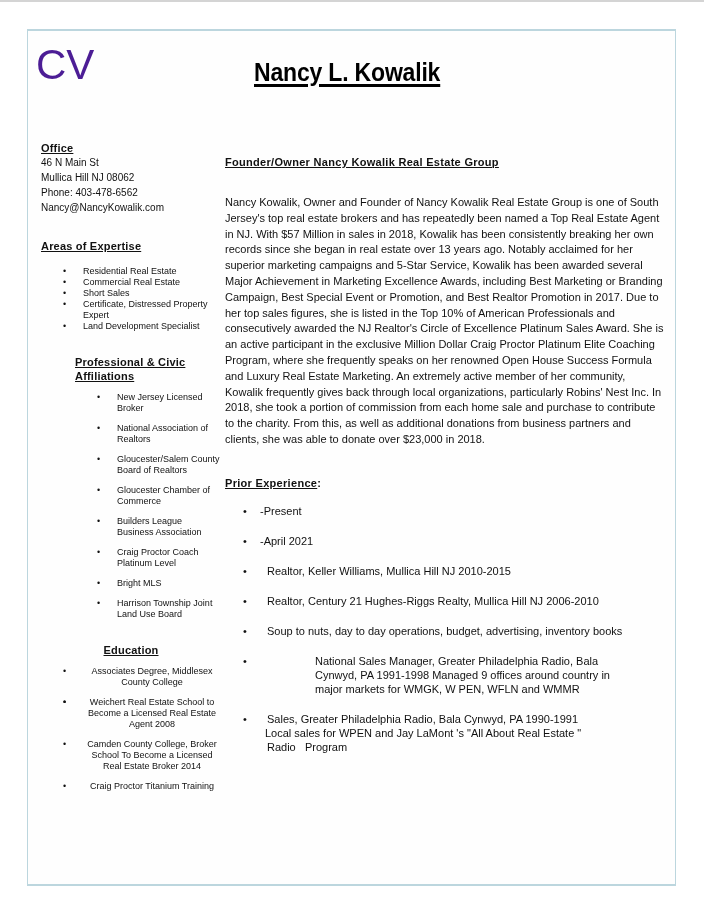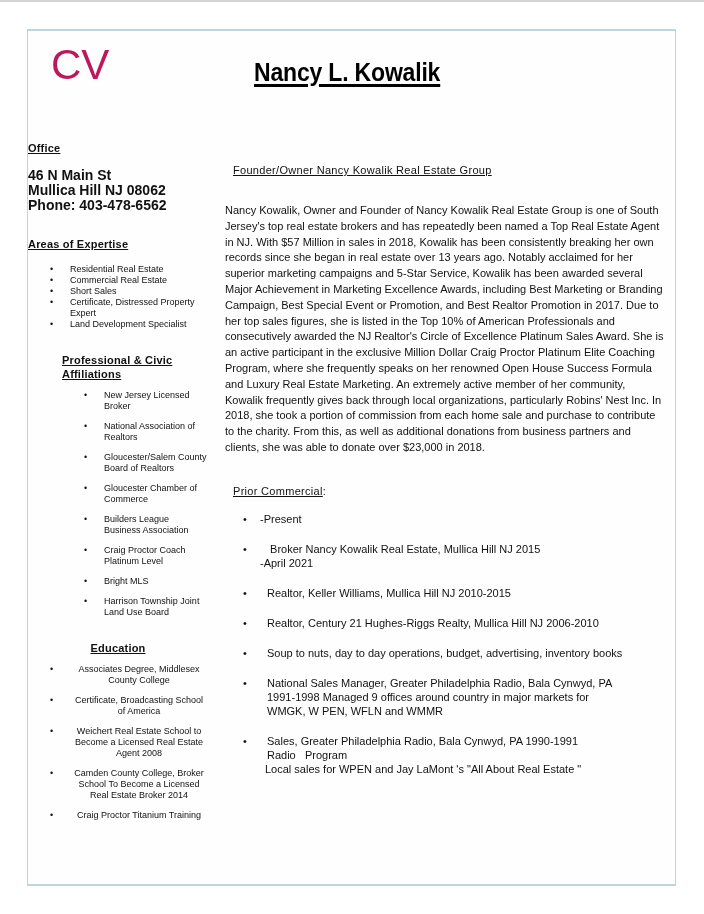--- a/index.html
+++ b/index.html
@@ -6,38 +6,38 @@
     body {
       width: 704px; height: 914px; background: #ffffff; position: relative; overflow: hidden;
       font-family: "Liberation Sans", sans-serif; color: #111;
     }
     .topline { position: absolute; left: 0; top: 0; width: 704px; height: 2px; background: #d4d4d4; }
     .page {
       position: absolute; left: 27px; top: 29px; width: 649px; height: 857px;
       border: 1px solid #bcd6de; border-top-width: 2px; border-bottom-width: 2px;
       background: #fefefe; box-sizing: border-box;
     }
-    .cv-label { position: absolute; left: 51px; top: 42px; font-size: 42px; line-height: 46px; color: #be185d; }
+    .cv-label { position: absolute; left: 36px; top: 42px; font-size: 42px; line-height: 46px; color: #4c1d95; }
     .name-title {
       position: absolute; left: 254px; top: 56px; font-size: 25px; font-weight: bold; line-height: 32px;
       color: #000; text-decoration: underline; text-decoration-thickness: 3px; text-underline-offset: 3px;
       transform: scaleX(0.92); transform-origin: left center; letter-spacing: -0.2px;
     }
 
-    .left { position: absolute; left: 28px; top: 141px; width: 180px; font-size: 11px; color: #111; }
+    .left { position: absolute; left: 41px; top: 141px; width: 180px; font-size: 11px; color: #111; }
     .sec-h { font-size: 11px; font-weight: bold; text-decoration: underline; margin: 0; line-height: 14px; letter-spacing: 0.2px; }
-    .office-lines { margin-top: 13px; font-size: 14px; line-height: 15px; font-weight: bold; }
+    .office-lines { font-size: 10px; line-height: 15px; }
     .ul { list-style: none; margin: 0; padding: 0; }
     .ul li { position: relative; padding-left: 42px; font-size: 9px; line-height: 11px; }
     .ul li .b { position: absolute; left: 22px; top: 0; font-size: 9px; }
     .ul.tight li { margin-bottom: 0; }
     .ul.spaced li { margin-bottom: 9px; }
 
     .right { position: absolute; left: 225px; top: 155px; width: 440px; }
-    .rh { font-size: 11px; font-weight: normal; text-decoration: underline; line-height: 14px; letter-spacing: 0.3px; margin: 8px; }
+    .rh { font-size: 11px; font-weight: bold; text-decoration: underline; line-height: 14px; letter-spacing: 0.3px; margin: 0; }
     .para { margin-top: 26px; font-size: 11px; line-height: 15.8px; color: #111; }
     .exp { list-style: none; padding: 0; margin: 14px 0 0 0; }
     .exp li { position: relative; padding-left: 42px; font-size: 11px; line-height: 14px; margin-bottom: 16px; }
     .exp li .b { position: absolute; left: 18px; top: 0; }
   </style>
 </head>
 <body>
 
 <div class="topline"></div>
 <div class="page"></div>
@@ -45,20 +45,21 @@
 <div class="cv-label">CV</div>
 <div class="name-title">Nancy L. Kowalik</div>
 
 <div class="left">
   <section>
     <h3 class="sec-h">Office</h3>
     <div class="office-lines">
       <div>46 N Main St</div>
       <div>Mullica Hill NJ 08062</div>
       <div>Phone:  403-478-6562</div>
+      <div>Nancy@NancyKowalik.com</div>
     </div>
   </section>
 
   <section style="margin-top:24px;">
     <h3 class="sec-h">Areas of Expertise</h3>
     <ul class="ul tight" style="margin-top:13px;">
       <li><span class="b">•</span><span>Residential Real Estate</span></li>
       <li><span class="b">•</span><span>Commercial Real Estate</span></li>
       <li><span class="b">•</span><span>Short Sales</span></li>
       <li><span class="b">•</span><span>Certificate, Distressed Property Expert</span></li>
@@ -77,63 +78,62 @@
       <li><span class="b">•</span><span>Craig Proctor Coach Platinum Level</span></li>
       <li><span class="b">•</span><span>Bright MLS</span></li>
       <li><span class="b">•</span><span>Harrison Township Joint Land Use Board</span></li>
     </ul>
   </section>
 
   <section style="margin-top:23px;text-align:center;">
     <h3 class="sec-h">Education</h3>
     <ul class="ul spaced" style="margin-top:9px;">
       <li><span class="b">•</span><span>Associates Degree, Middlesex County College</span></li>
-      <li><span class="b">•</span><span>Certificate, Broadcasting School of America</span></li>
+      <li><span class="b">•</span></li>
       <li><span class="b">•</span><span>Weichert Real Estate School to Become a Licensed Real Estate Agent 2008</span></li>
       <li><span class="b">•</span><span>Camden County College, Broker School To Become a Licensed Real Estate Broker 2014</span></li>
       <li><span class="b">•</span><span>Craig Proctor Titanium Training</span></li>
     </ul>
   </section>
 </div>
 
 <div class="right">
   <section>
     <h2 class="rh">Founder/Owner Nancy Kowalik Real Estate Group</h2>
     <p class="para" style="margin-bottom:0;">Nancy Kowalik, Owner and Founder of Nancy Kowalik Real Estate Group is one of South Jersey's top  real estate brokers and has repeatedly been named a Top Real Estate Agent in NJ. With $57 Million in sales in 2018, Kowalik has been consistently breaking her own records since she began in real estate over 13 years ago. Notably acclaimed for her superior marketing campaigns and 5-Star Service, Kowalik has been awarded several Major Achievement in Marketing Excellence Awards, including Best Marketing or Branding Campaign, Best Special Event or Promotion, and Best Realtor Promotion in 2017. Due to her top sales figures, she is listed in the Top 10% of American Professionals and consecutively awarded the NJ Realtor's Circle of Excellence Platinum Sales Award. She is an active participant in the exclusive Million Dollar Craig Proctor Platinum Elite Coaching Program, where she frequently speaks on her renowned Open House Success Formula and Luxury Real Estate Marketing. An extremely active member of her community, Kowalik frequently gives back through local organizations, particularly Robins' Nest Inc. In 2018, she took a portion of commission from each home sale and purchase to contribute to the charity. From this, as well as additional donations from business partners and clients, she was able to donate over $23,000 in 2018.</p>
   </section>
 
   <section style="margin-top:28px;">
-    <h2 class="rh" style="text-decoration:none;"><span style="text-decoration:underline;">Prior Commercial</span><span>:</span></h2>
+    <h2 class="rh" style="text-decoration:none;"><span style="text-decoration:underline;">Prior Experience</span><span>:</span></h2>
     <ul class="exp">
       <li>
         <span class="b">•</span>
         <div style="margin-left:-7px;">-Present</div>
       </li>
       <li>
         <span class="b">•</span>
-        <div style="white-space:pre;"> Broker Nancy Kowalik Real Estate, Mullica Hill NJ 2015</div>
         <div style="margin-left:-7px;">-April 2021</div>
       </li>
       <li>
         <span class="b">•</span>
         <div>Realtor, Keller Williams, Mullica Hill NJ 2010-2015</div>
       </li>
       <li>
         <span class="b">•</span>
         <div>Realtor, Century 21 Hughes-Riggs Realty, Mullica Hill NJ 2006-2010</div>
       </li>
       <li>
         <span class="b">•</span>
         <div>Soup to nuts, day to day operations, budget, advertising, inventory books</div>
       </li>
       <li>
         <span class="b">•</span>
-        <div style="padding-right:40px;">National Sales Manager, Greater Philadelphia Radio, Bala Cynwyd, PA 1991-1998 Managed 9 offices around country in major markets for WMGK, W PEN, WFLN and WMMR</div>
+        <div style="padding-right:40px;margin-left:48px;">National Sales Manager, Greater Philadelphia Radio, Bala Cynwyd, PA 1991-1998 Managed 9 offices around country in major markets for WMGK, W PEN, WFLN and WMMR</div>
       </li>
       <li>
         <span class="b">•</span>
         <div>Sales, Greater Philadelphia Radio, Bala Cynwyd, PA 1990-1991</div>
+        <div style="margin-left:-2px;">Local sales for WPEN and Jay LaMont 's "All About Real Estate "</div>
         <div style="white-space:pre;">Radio   Program</div>
-        <div style="margin-left:-2px;">Local sales for WPEN and Jay LaMont 's "All About Real Estate "</div>
       </li>
     </ul>
   </section>
 </div>
 
 </body></html>

